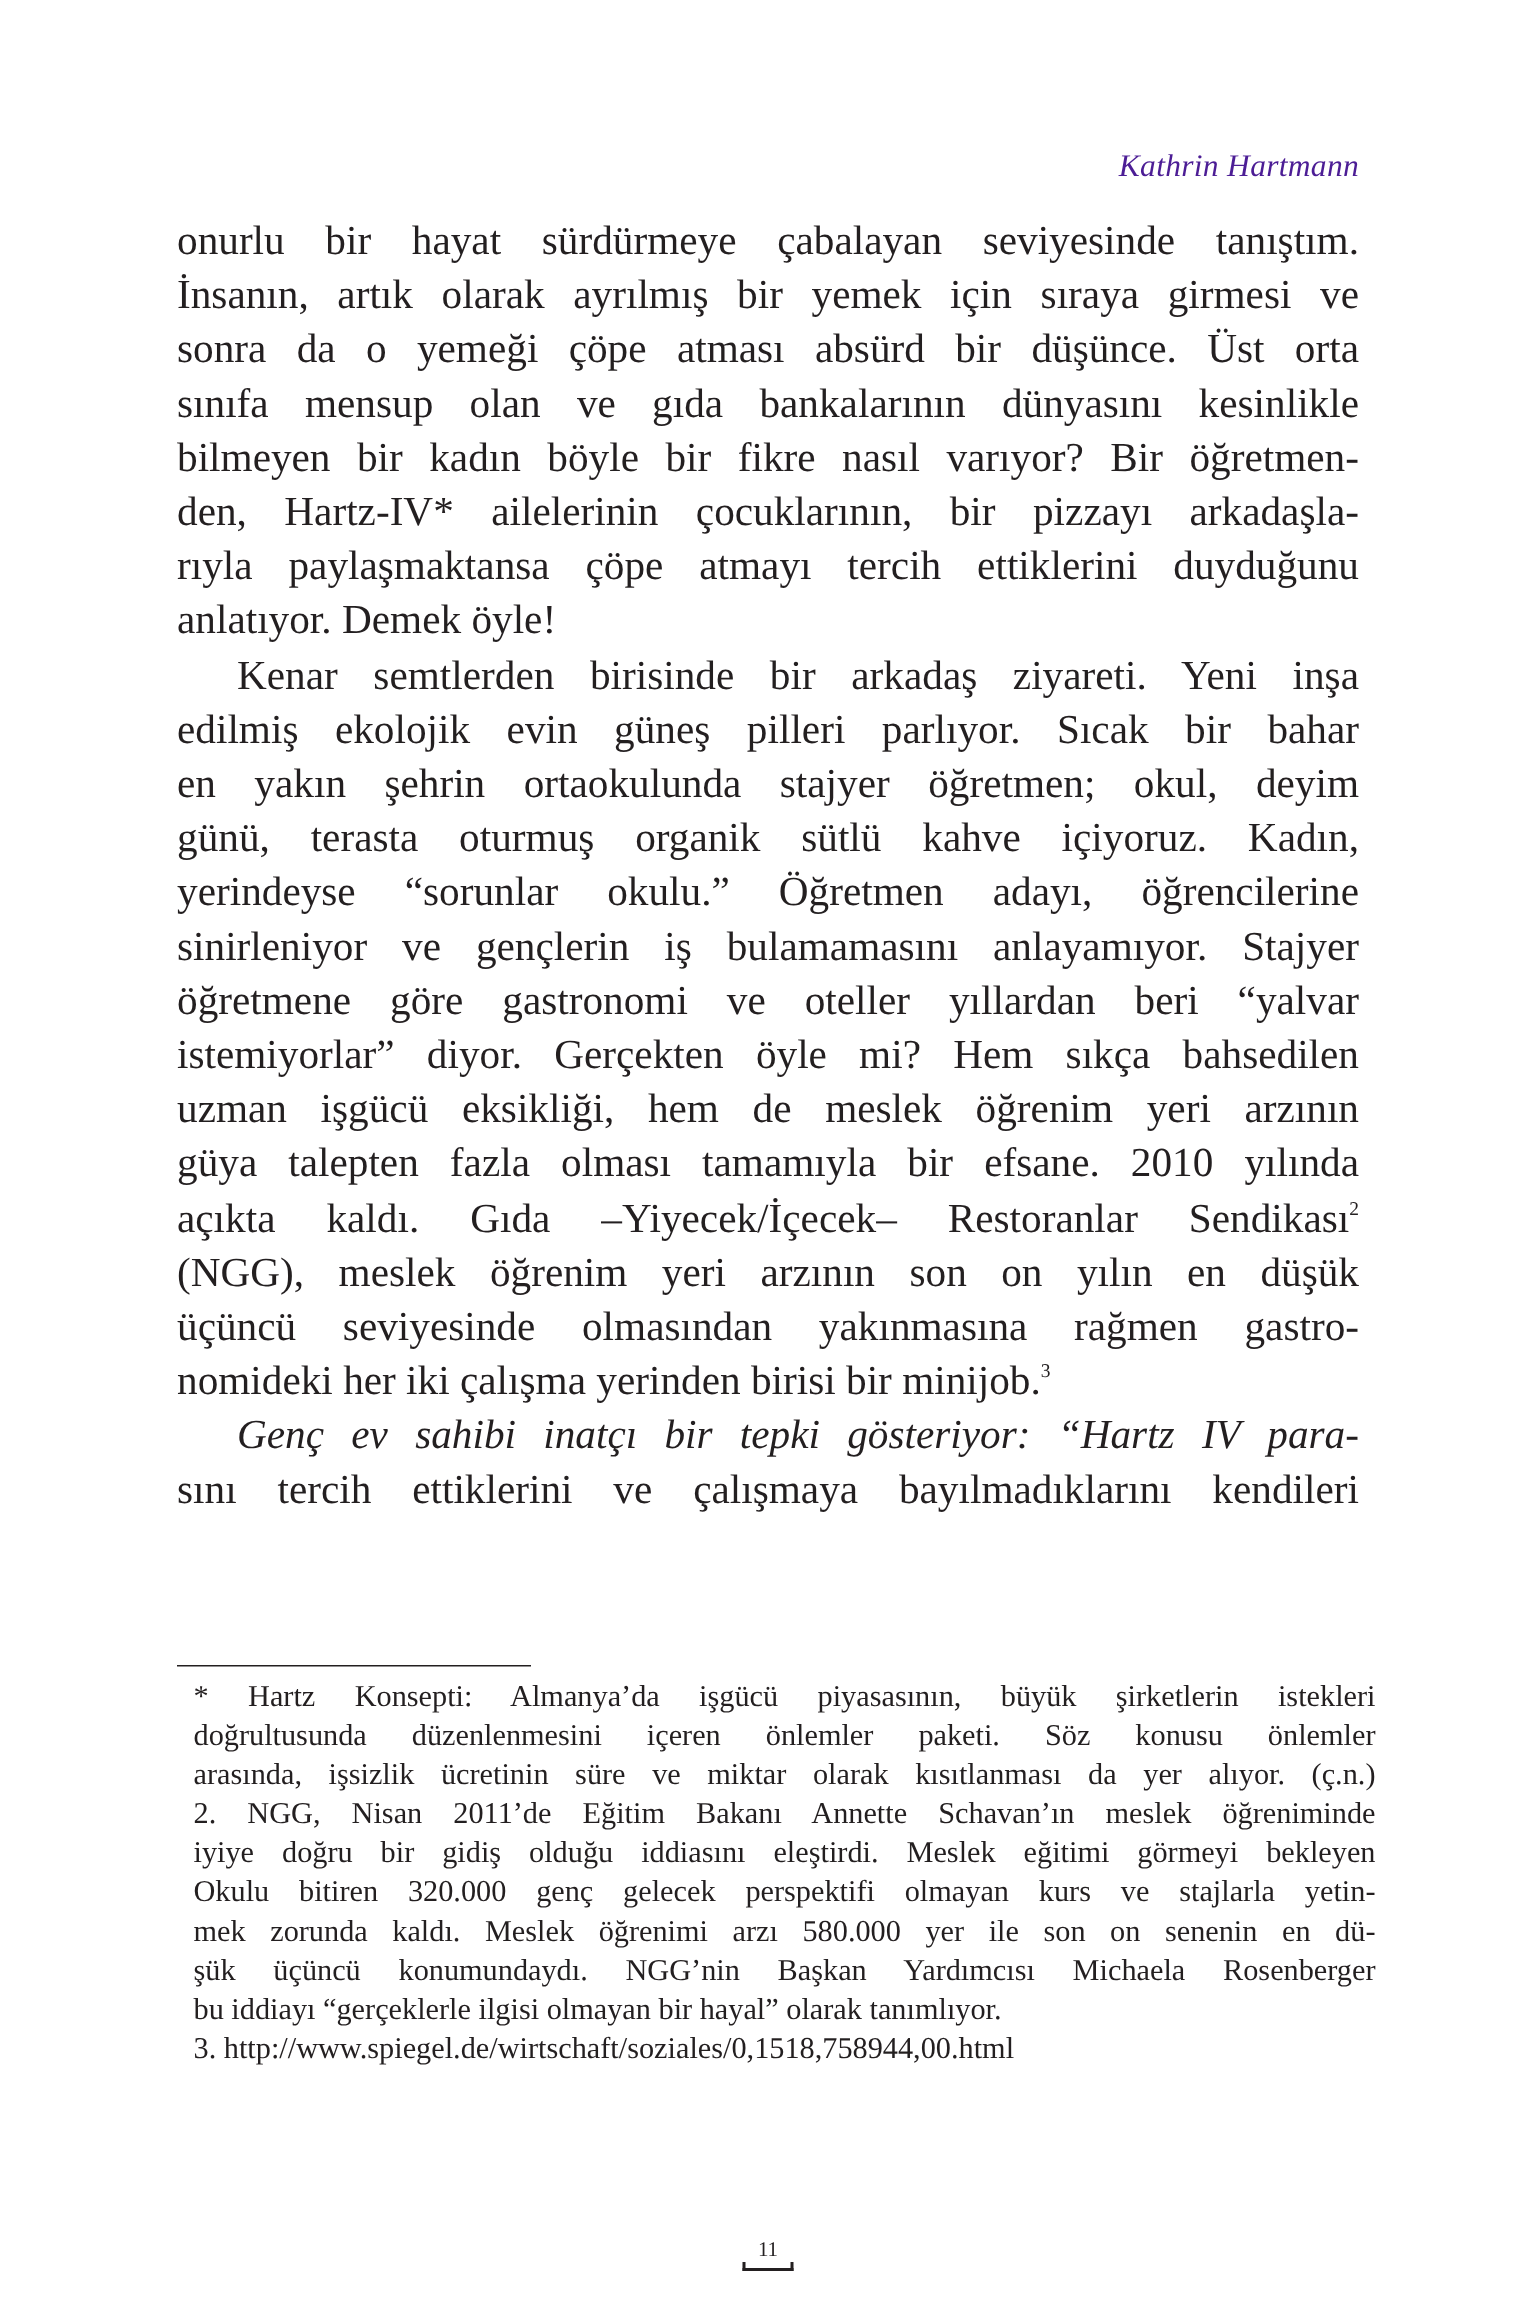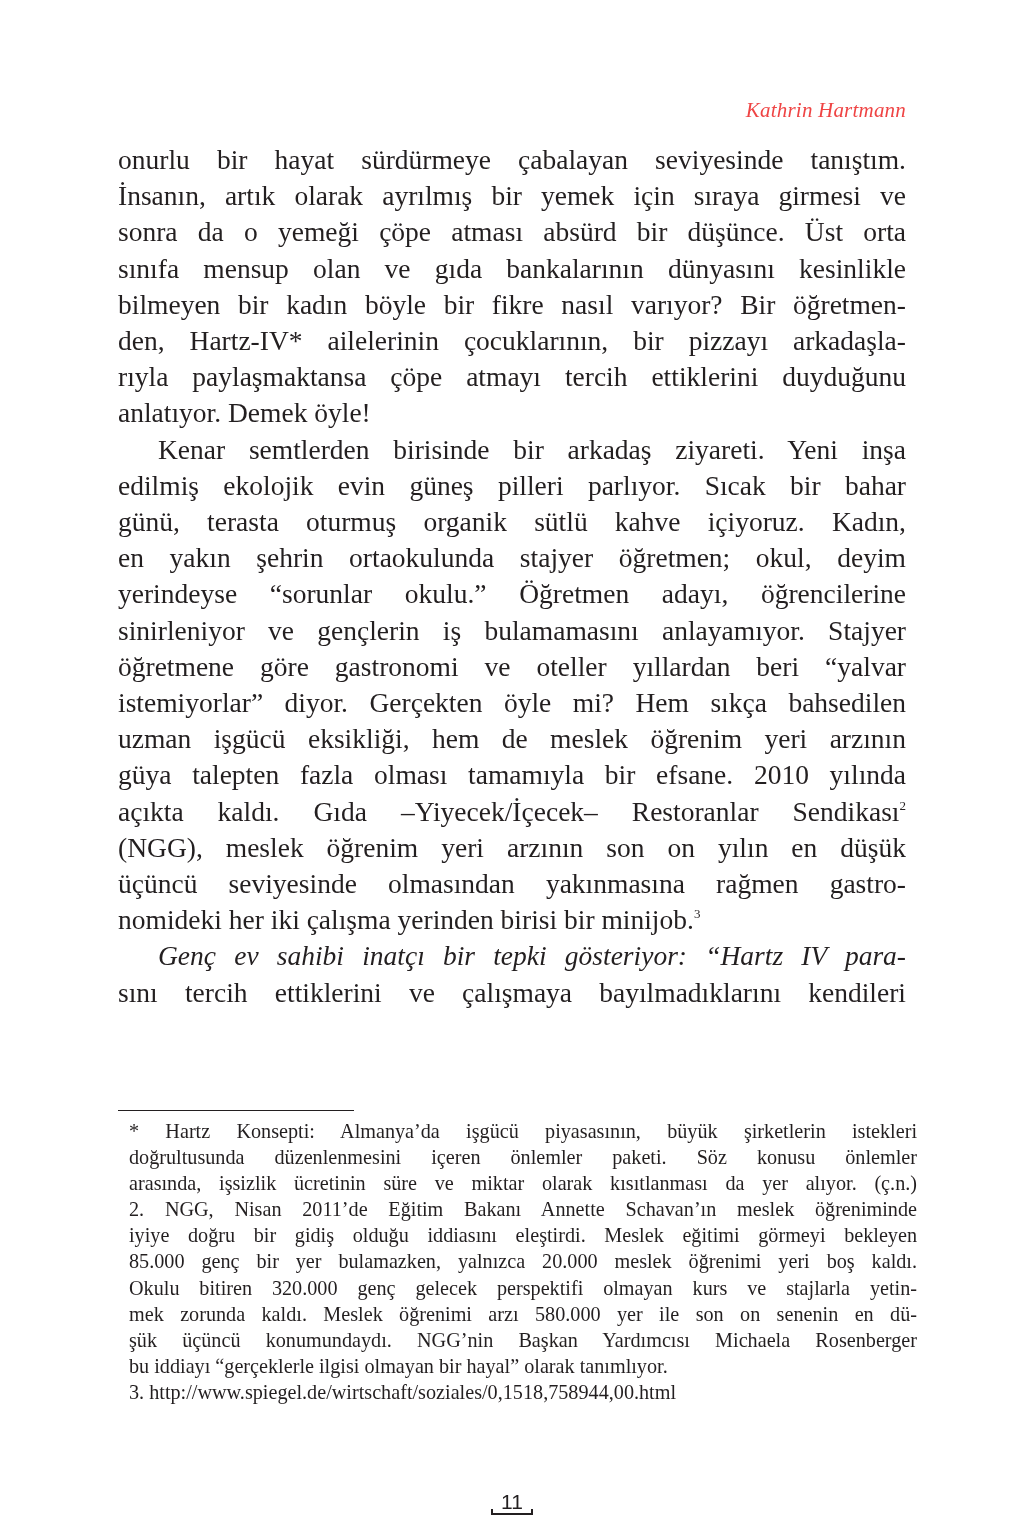--- a/index.html
+++ b/index.html
@@ -1,41 +1,41 @@
 <!DOCTYPE html>
 <html><head>
   <meta charset="utf-8">
   <style>
     html, body { margin: 0; padding: 0; background: #ffffff; }
     body { width: 1024px; height: 1536px; position: relative; overflow: hidden; color: #231f20; }
     .page { position: absolute; left: 118px; top: 0; width: 788px; height: 1536px; }
     .running-head {
       position: absolute; right: 0; top: 98px;
       font-family: "Liberation Serif", serif; font-style: italic;
-      font-size: 21px; letter-spacing: 0.2px; color: #ef4444;
+      font-size: 21px; letter-spacing: 0.2px; color: #4c1d95;
     }
     .body-text {
       position: absolute; left: 0; top: 142px; width: 788px;
       font-family: "Liberation Serif", serif; font-size: 27.5px; line-height: 36.2px;
       text-align: justify; text-align-last: auto;
     }
     .body-text p { margin: 0; }
     .body-text .line { display: block; text-align: justify; text-align-last: justify; white-space: nowrap; }
     .body-text .line.last { text-align-last: left; }
     sup { font-size: 13px; vertical-align: 11px; line-height: 0; }
     .rule { position: absolute; left: 0; top: 1110px; width: 236px; height: 0; border-top: 1.2px solid #231f20; }
     .footnotes {
       position: absolute; left: 0; top: 1118px; width: 788px;
       font-family: "Liberation Serif", serif; font-size: 20.2px; line-height: 26.1px; margin-left: 11px;
     }
     .footnotes .line { display: block; text-align: justify; text-align-last: justify; white-space: nowrap; }
     .footnotes .line.last { text-align-last: left; }
     .folio {
       position: absolute; left: 0; width: 788px; top: 1490px; text-align: center;
-      font-family: Liberation Sans, sans-serif; font-size: 21px;
+      font-family: Liberation Serif, serif; font-size: 14px;
     }
     .folio-wrap { display: inline-block; position: relative; padding: 0 10px; border-bottom: 2px solid #231f20; line-height: 22px; }
     .folio-wrap::before, .folio-wrap::after { content: ""; position: absolute; bottom: -2px; width: 2px; height: 6px; background: #231f20; }
     .folio-wrap::before { left: 0; }
     .folio-wrap::after { right: 0; }
   </style>
 </head>
 <body>
 
 <div class="page">
@@ -48,22 +48,22 @@
       <span class="line">sonra da o yemeği çöpe atması absürd bir düşünce. Üst orta</span>
       <span class="line">sınıfa mensup olan ve gıda bankalarının dünyasını kesinlikle</span>
       <span class="line">bilmeyen bir kadın böyle bir fikre nasıl varıyor? Bir öğretmen-</span>
       <span class="line">den, Hartz-IV* ailelerinin çocuklarının, bir pizzayı arkadaşla-</span>
       <span class="line">rıyla paylaşmaktansa çöpe atmayı tercih ettiklerini duyduğunu</span>
       <span class="line last">anlatıyor. Demek öyle!</span>
     </p>
     <p>
       <span class="line" style="padding-left:40px;">Kenar semtlerden birisinde bir arkadaş ziyareti. Yeni inşa</span>
       <span class="line">edilmiş ekolojik evin güneş pilleri parlıyor. Sıcak bir bahar</span>
+      <span class="line">en yakın şehrin ortaokulunda stajyer öğretmen; okul, deyim</span>
       <span class="line">günü, terasta oturmuş organik sütlü kahve içiyoruz. Kadın,</span>
-      <span class="line">en yakın şehrin ortaokulunda stajyer öğretmen; okul, deyim</span>
       <span class="line">yerindeyse “sorunlar okulu.” Öğretmen adayı, öğrencilerine</span>
       <span class="line">sinirleniyor ve gençlerin iş bulamamasını anlayamıyor. Stajyer</span>
       <span class="line">öğretmene göre gastronomi ve oteller yıllardan beri “yalvar</span>
       <span class="line">istemiyorlar” diyor. Gerçekten öyle mi? Hem sıkça bahsedilen</span>
       <span class="line">uzman işgücü eksikliği, hem de meslek öğrenim yeri arzının</span>
       <span class="line">güya talepten fazla olması tamamıyla bir efsane. 2010 yılında</span>
       <span class="line"><span>açıkta kaldı. Gıda –Yiyecek/İçecek– Restoranlar Sendikası</span><sup>2</sup></span>
       <span class="line">(NGG), meslek öğrenim yeri arzının son on yılın en düşük</span>
       <span class="line">üçüncü seviyesinde olmasından yakınmasına rağmen gastro-</span>
       <span class="line last"><span>nomideki her iki çalışma yerinden birisi bir minijob.</span><sup>3</sup></span>
@@ -75,21 +75,20 @@
   </div>
 
   <div class="rule"></div>
 
   <div class="footnotes">
     <span class="line">* Hartz Konsepti: Almanya’da işgücü piyasasının, büyük şirketlerin istekleri</span>
     <span class="line">doğrultusunda düzenlenmesini içeren önlemler paketi. Söz konusu önlemler</span>
     <span class="line">arasında, işsizlik ücretinin süre ve miktar olarak kısıtlanması da yer alıyor. (ç.n.)</span>
     <span class="line">2. NGG, Nisan 2011’de Eğitim Bakanı Annette Schavan’ın meslek öğreniminde</span>
     <span class="line">iyiye doğru bir gidiş olduğu iddiasını eleştirdi. Meslek eğitimi görmeyi bekleyen</span>
-    <span class="line">85.000 genç bir yer bulamazken, yalnızca 20.000 meslek öğrenimi yeri boş kaldı.</span>
     <span class="line">Okulu bitiren 320.000 genç gelecek perspektifi olmayan kurs ve stajlarla yetin-</span>
     <span class="line">mek zorunda kaldı. Meslek öğrenimi arzı 580.000 yer ile son on senenin en dü-</span>
     <span class="line">şük üçüncü konumundaydı. NGG’nin Başkan Yardımcısı Michaela Rosenberger</span>
     <span class="line last">bu iddiayı “gerçeklerle ilgisi olmayan bir hayal” olarak tanımlıyor.</span>
     <span class="line last">3. http://www.spiegel.de/wirtschaft/soziales/0,1518,758944,00.html</span>
   </div>
 
   <div class="folio">
     <span class="folio-wrap">11</span>
   </div>

